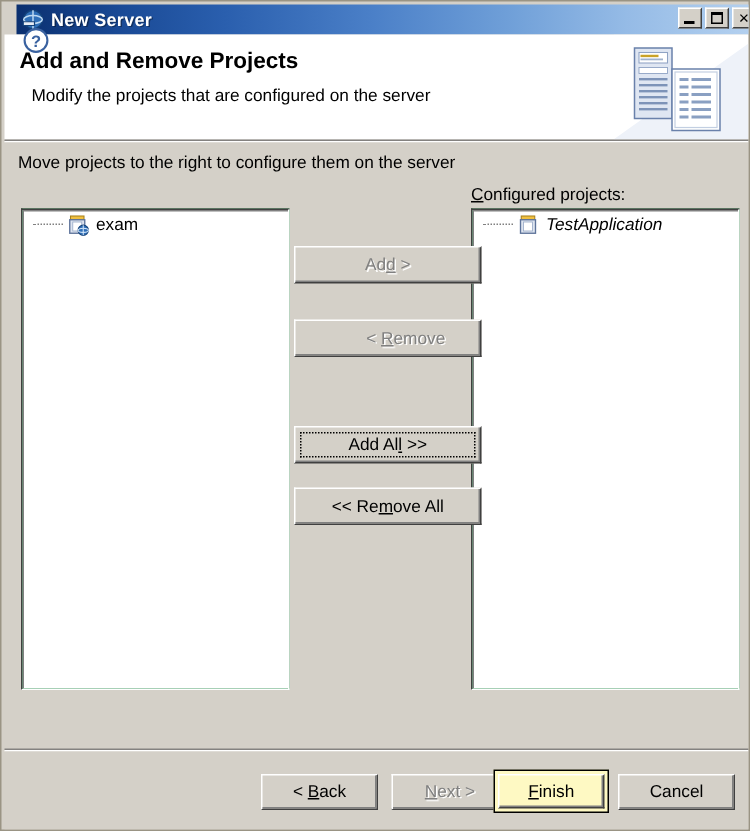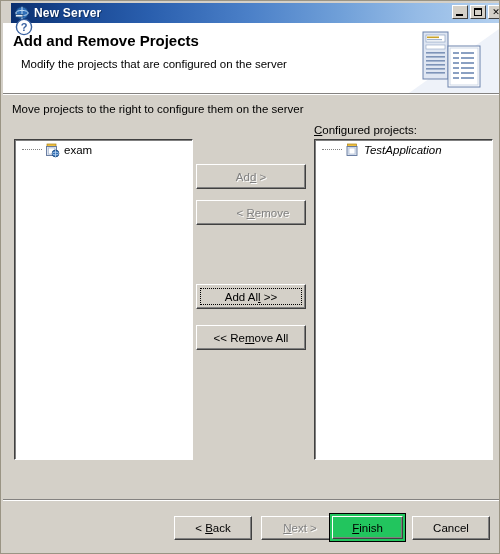--- a/index.html
+++ b/index.html
@@ -186,21 +186,21 @@
     position: relative;
     flex: 0 0 auto;
     margin-right: 4px;
   }
   .item-label { display: inline-block; }
   .italic { font-style: italic; }
   
   .midbtn {
     position: absolute;
     left: 193px;
-    width: 110px;
+    width: 125px;
     height: 25px;
     font-size: 11.5px;
     font-family: "Liberation Sans", sans-serif;
     color: #000;
     background: #d4d0c8;
     border-top: 1px solid #ffffff;
     border-left: 1px solid #ffffff;
     border-right: 1px solid #404040;
     border-bottom: 1px solid #404040;
     box-sizing: border-box;
@@ -222,21 +222,21 @@
     text-shadow: 1px 1px 0 #ffffff;
   }
   .midbtn .focus-ring {
     position: absolute;
     left: 3px; top: 3px; right: 3px; bottom: 3px;
     border: 1px dotted #000;
     box-sizing: border-box;
     pointer-events: none;
   }
   #btn-add { top: 69px; }
-  #btn-remove { top: 105px; padding-left: 24px; }
+  #btn-remove { top: 118px; padding-left: 24px; }
   #btn-add-all { top: 189px; }
   #btn-remove-all { top: 230px; }
   .btn-caption { position: relative; z-index: 2; }
   
   #footer-divider {
     position: absolute;
     left: 2px; top: 498px;
     width: 496px; height: 2px;
     border-top: 1px solid #848280;
     border-bottom: 1px solid #ffffff;
@@ -283,21 +283,21 @@
   .footbtn.disabled { color: #808080; text-shadow: 1px 1px 0 #ffffff; }
   #btn-back { left: 173px; }
   #btn-next { left: 252px; margin-left: 8px; }
   #btn-cancel { left: 411px; }
   #btn-finish {
     left: 328px;
     top: 512px;
     width: 77px;
     height: 29px;
     border: 1px solid #000000;
-    background: #22c55e;
+    background: #fef9c3;
     box-sizing: border-box;
     display: flex;
     align-items: center;
     justify-content: center;
     position: absolute;
     font-size: 11.5px;
     font-family: "Liberation Sans", sans-serif;
     color: #000;
     padding: 4px;
   }

